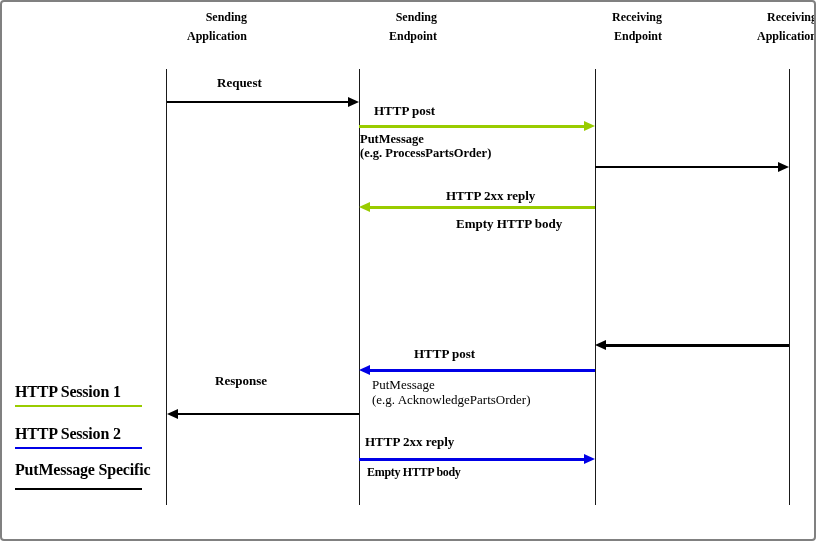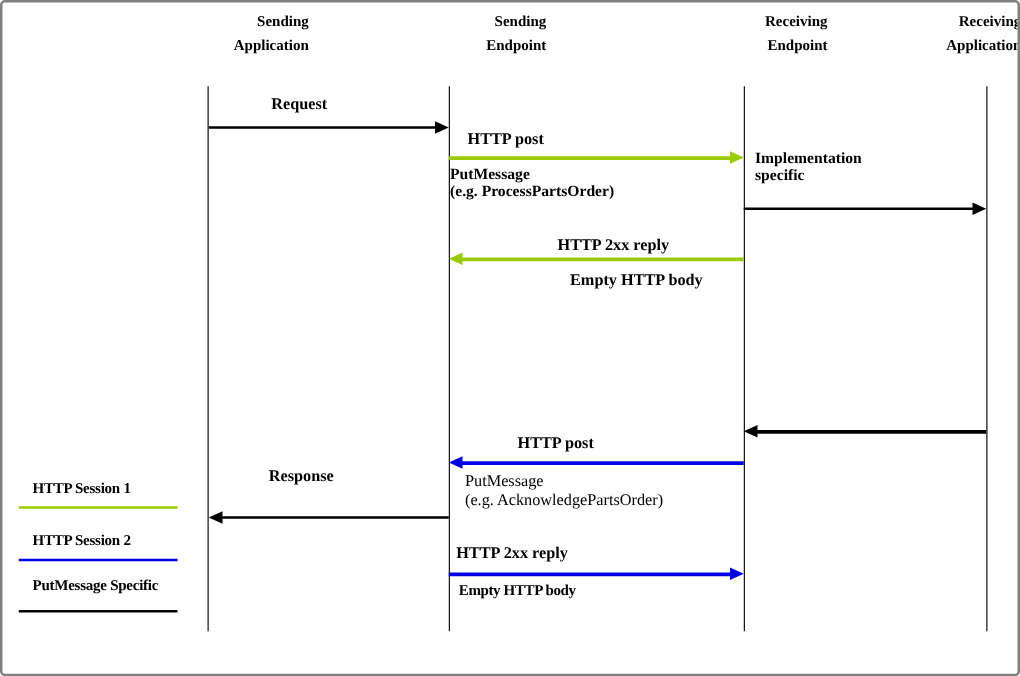--- a/index.html
+++ b/index.html
@@ -34,21 +34,21 @@
   .arrow.thick .shaft{top:3.5px;height:3px;}
   .arrow .head{position:absolute;width:0;height:0;top:0;}
   .arrow.ltr .shaft{right:9px;}
   .arrow.ltr .head{right:0;border-top:5px solid transparent;border-bottom:5px solid transparent;border-left:11px solid currentColor;}
   .arrow.rtl .shaft{left:9px;}
   .arrow.rtl .head{left:0;border-top:5px solid transparent;border-bottom:5px solid transparent;border-right:11px solid currentColor;}
   .c-black{color:#000000;}
   .c-green{color:#99cc00;}
   .c-blue{color:#0000e6;}
   .legend-label{
-    position:absolute;left:24px;font-weight:bold;font-size:12px;letter-spacing:-0.2px;
+    position:absolute;left:13px;font-weight:bold;font-size:16px;letter-spacing:-0.2px;
   }
   .legend-line{position:absolute;left:13px;width:127px;height:2px;}
   .bg-green{background:#99cc00;}
   .bg-blue{background:#0000e6;}
   .bg-black{background:#000000;}
 </style>
 </head>
 <body>
 
 <div id="stage">
@@ -74,22 +74,20 @@
   </div>
 
   <div class="msg-label" style="left:372px;top:101px;">HTTP post</div>
   <div class="arrow ltr thick c-green" style="left:357px;top:119px;width:236px;">
     <div class="shaft"></div>
     <div class="head"></div>
   </div>
   <div class="msg-label" style="left:358px;top:130px;font-size:12.5px;line-height:14px;">PutMessage
 (e.g. ProcessPartsOrder)</div>
 
-  <div class="msg-label" style="left:602px;top:117px;font-size:12.5px;line-height:14px;">Implementation
-specific</div>
   <div class="arrow ltr c-black" style="left:593px;top:160px;width:194px;">
     <div class="shaft"></div>
     <div class="head"></div>
   </div>
 
   <div class="msg-label" style="left:444px;top:186px;">HTTP 2xx reply</div>
   <div class="arrow rtl thick c-green" style="left:357px;top:200px;width:236px;">
     <div class="shaft"></div>
     <div class="head"></div>
   </div>

